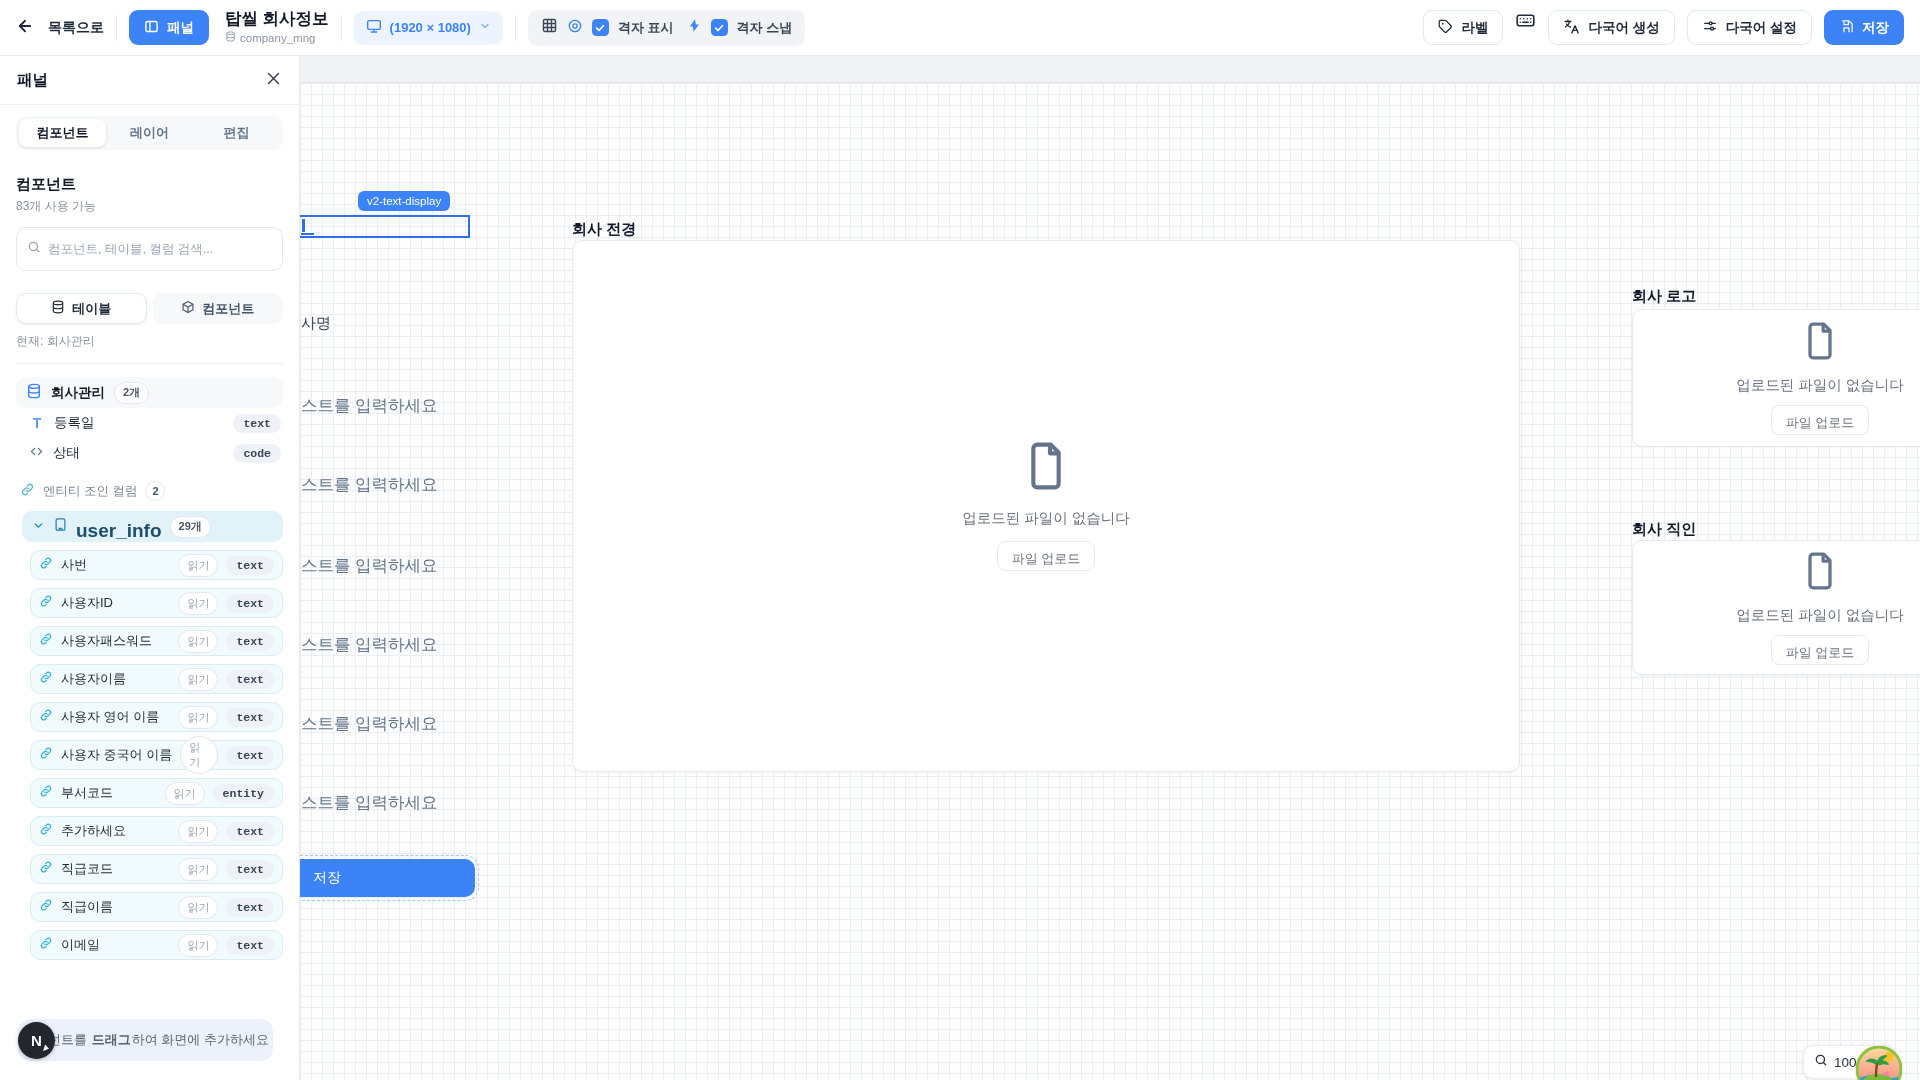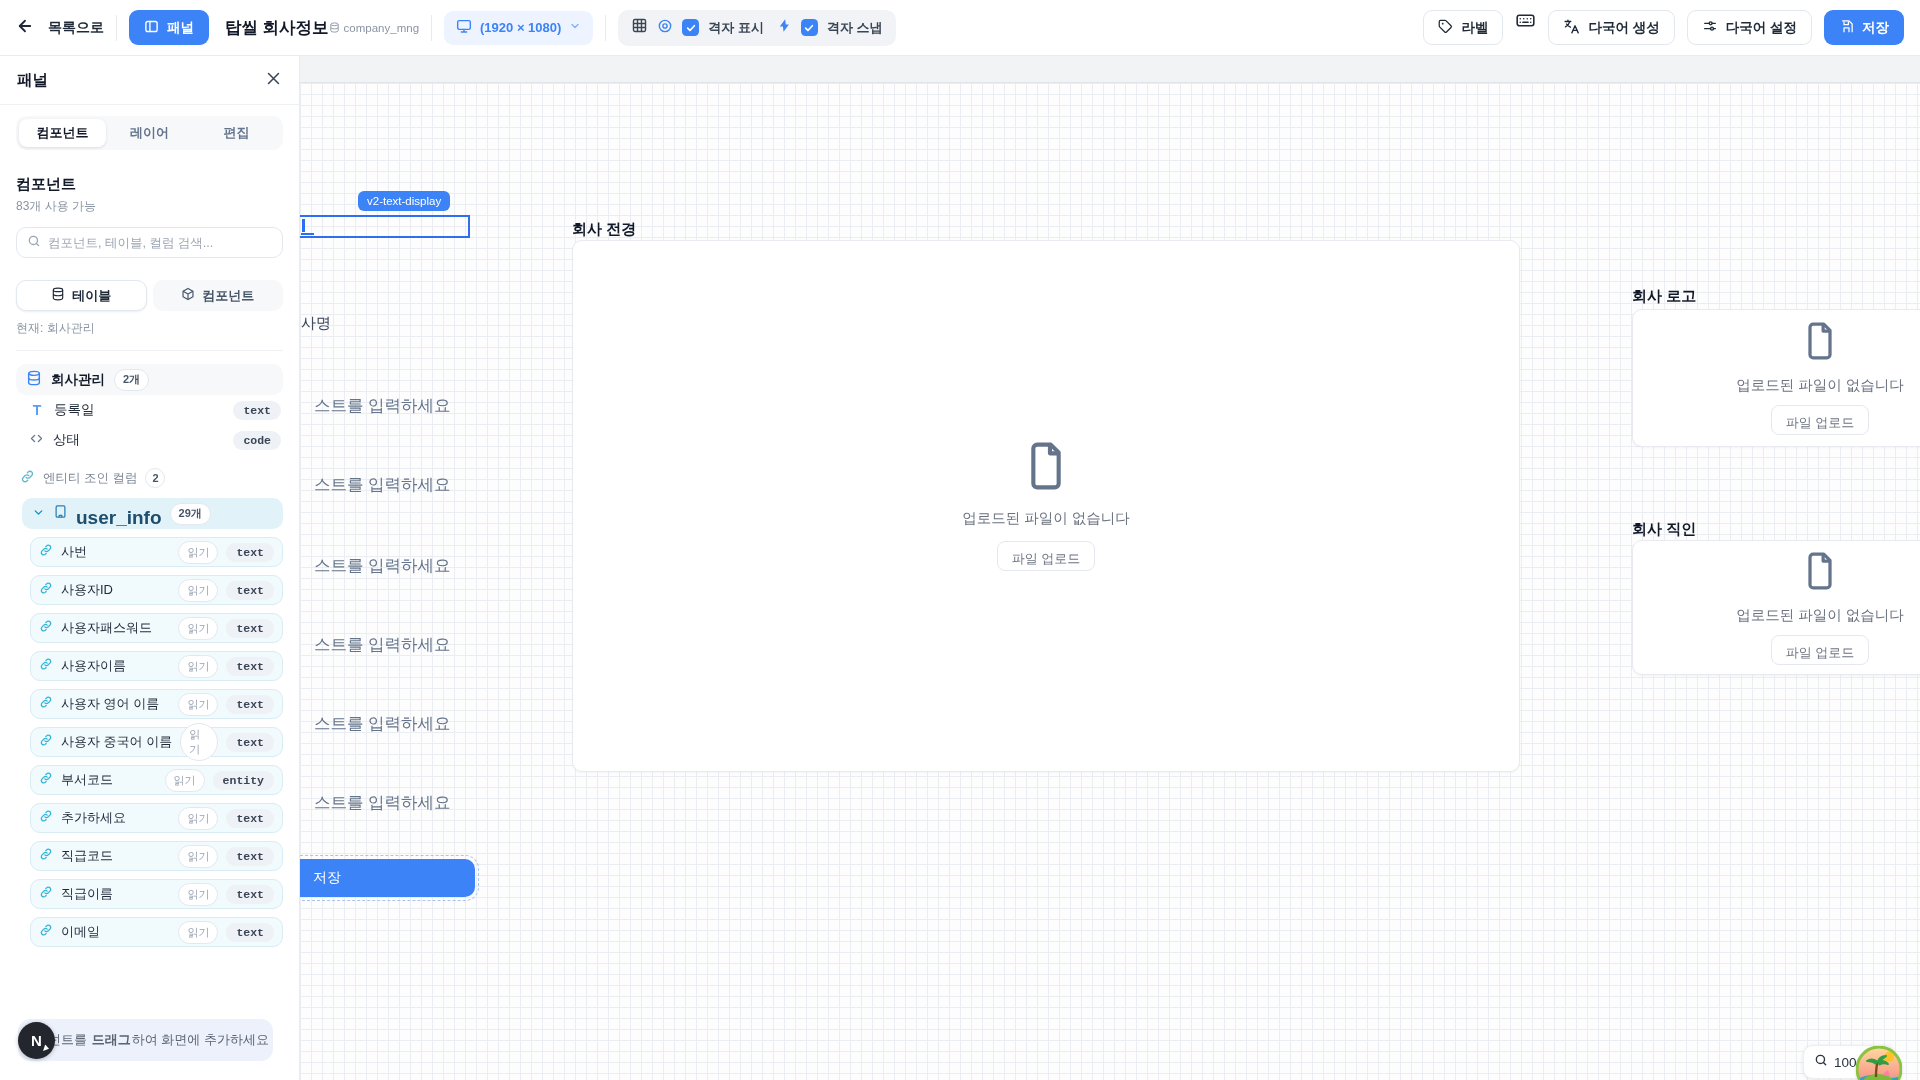--- a/index.html
+++ b/index.html
@@ -8,21 +8,21 @@
 
   
   .header { position:fixed; left:0; top:0; width:1920px; height:56px; background:#fff;
     border-bottom:1px solid #e8eaee; display:flex; align-items:center; padding:0 16px; z-index:50; }
   .hdr-left { display:flex; align-items:center; gap:14px; }
   .icon-btn { display:flex; align-items:center; justify-content:center; cursor:pointer; background:none; border:none; }
   .back-label { font-size:14px; font-weight:700; color:#1f2937; }
   .vdiv { width:1px; height:26px; background:#e8eaee; margin:0 12px; }
   .btn-blue { display:flex; align-items:center; gap:8px; background:#3c83f7; color:#fff;
     border:none; border-radius:9px; height:35px; padding:0 15px; font-size:13.5px; font-weight:600; cursor:pointer; }
-  .title-block { display:flex; flex-direction:row; justify-content:center; line-height:1.15; }
+  .title-block { display:flex; flex-direction:column; justify-content:center; line-height:1.15; }
   .page-title { font-size:16.5px; font-weight:700; color:#111827; }
   .page-sub { display:flex; align-items:center; gap:4px; font-size:11.5px; color:#8a94a3; margin-top:3px; }
   .res-pill { display:flex; align-items:center; gap:8px; background:#edf4ff; border:none; border-radius:9px;
     height:34px; padding:0 12px; font-size:13px; font-weight:600; color:#3c83f7; cursor:pointer; }
   .grid-pill { display:flex; align-items:center; gap:9px; background:#f1f3f6; border-radius:10px;
     height:36px; padding:16px 13px; }
   .grid-pill .lbl { font-size:13px; font-weight:600; color:#3a4656; }
   .checkbox { width:17px; height:17px; background:#3c83f7; border-radius:4.5px; display:flex;
     align-items:center; justify-content:center; cursor:pointer; }
   .hdr-right { margin-left:auto; display:flex; align-items:flex-start; gap:12px; }
@@ -35,21 +35,21 @@
   .panel-head { height:49px; padding:0 17px; display:flex; align-items:center; justify-content:space-between;
     border-bottom:1px solid #eef0f4; }
   .panel-title { font-size:15.5px; font-weight:700; color:#111827; }
   .panel-body { padding:11px 16px 0 16px; }
   .seg { display:flex; background:#f7f8fa; border-radius:10px; padding:3px; height:34px; }
   .seg-tab { flex:1; display:flex; align-items:center; justify-content:center; font-size:13px;
     color:#64748b; border-radius:8px; cursor:pointer; font-weight:600; }
   .seg-tab.active { background:#fff; color:#111827; box-shadow:0 1px 3px rgba(15,23,42,.12); }
   .sec-title { margin-top:25px; font-size:15px; font-weight:700; color:#111827; }
   .sec-sub { margin-top:4px; font-size:12px; color:#8a94a3; }
-  .search { margin-top:12px; height:31px; border:1px solid #e3e7ee; border-radius:10px;
+  .search { margin-top:12px; height:44px; border:1px solid #e3e7ee; border-radius:10px;
     display:flex; align-items:center; gap:7px; padding:0 10px; background:#fff; }
   .search input { border:none; outline:none; flex:1; font-size:12.5px; color:#334155; background:transparent;
     font-family:"Liberation Sans",sans-serif; }
   .search input::placeholder { color:#9aa4b2; }
   .toggle2 { margin-top:22px; display:flex; gap:6px; }
   .tg-btn { flex:1; height:31px; display:flex; align-items:center; justify-content:center; gap:7px;
     font-size:13px; font-weight:600; border-radius:10px; cursor:pointer; }
   .tg-btn.active { background:#fff; border:1px solid #e3e7ee; color:#1f2937; box-shadow:0 1px 2px rgba(15,23,42,.08); }
   .tg-btn.idle { background:#f7f8fa; border:1px solid transparent; color:#475569; }
   .add-table { margin-top:31px; height:35px; width:100%; background:#fff; border:1px solid #e3e7ee;
@@ -96,21 +96,21 @@
     border-top:1px solid #e2e4e9;
     background-image:
       repeating-linear-gradient(to right, #eaedf2 0 1px, transparent 1px 11px),
       repeating-linear-gradient(to bottom, #eaedf2 0 1px, transparent 1px 11px); }
   .sel-tag { position:absolute; left:58px; top:108px; height:20px; background:#3c83f7; color:#fff;
     border-radius:6px; font-size:11.5px; display:flex; align-items:center; padding:0 9px; z-index:6; }
   .sel-box { position:absolute; left:-4px; top:132px; width:174px; height:23px; border:2px solid #2e6ff2; z-index:5; }
   .sel-caret { position:absolute; left:4px; top:2px; width:3px; height:13px; background:#2e6ff2; }
   .sel-underline { position:absolute; left:3px; top:16px; width:13px; height:2px; background:#2e6ff2; }
   .cv-label { position:absolute; font-size:15px; color:#334155; }
-  .cv-ph { position:absolute; left:14px; font-size:16.5px; color:#64748b; }
+  .cv-ph { position:absolute; left:1px; font-size:16.5px; color:#64748b; }
   .cv-save { position:absolute; left:-6px; top:776px; width:181px; height:38px; background:#3c83f7;
     border:none; border-radius:0 10px 10px 0; color:#fff; font-size:14px; text-align:left; padding-left:19px;
     cursor:pointer; outline:1px dashed #a9c3f2; outline-offset:3px; }
   .up-title { position:absolute; font-size:15px; font-weight:600; color:#111827; }
   .upload-card { position:absolute; background:#fff; border:1px solid #e8eaef; border-radius:10px;
     display:flex; flex-direction:column; align-items:center; justify-content:center;
     box-shadow:0 1px 2px rgba(15,23,42,.04); }
   .up-empty { margin-top:15px; font-size:14.5px; color:#6b7280; }
   .up-btn { margin-top:13px; height:30px; padding:8px 14px; background:#fff; border:1px solid #e5e8ee;
     border-radius:8px; font-size:13px; color:#6b7280; cursor:pointer; }

